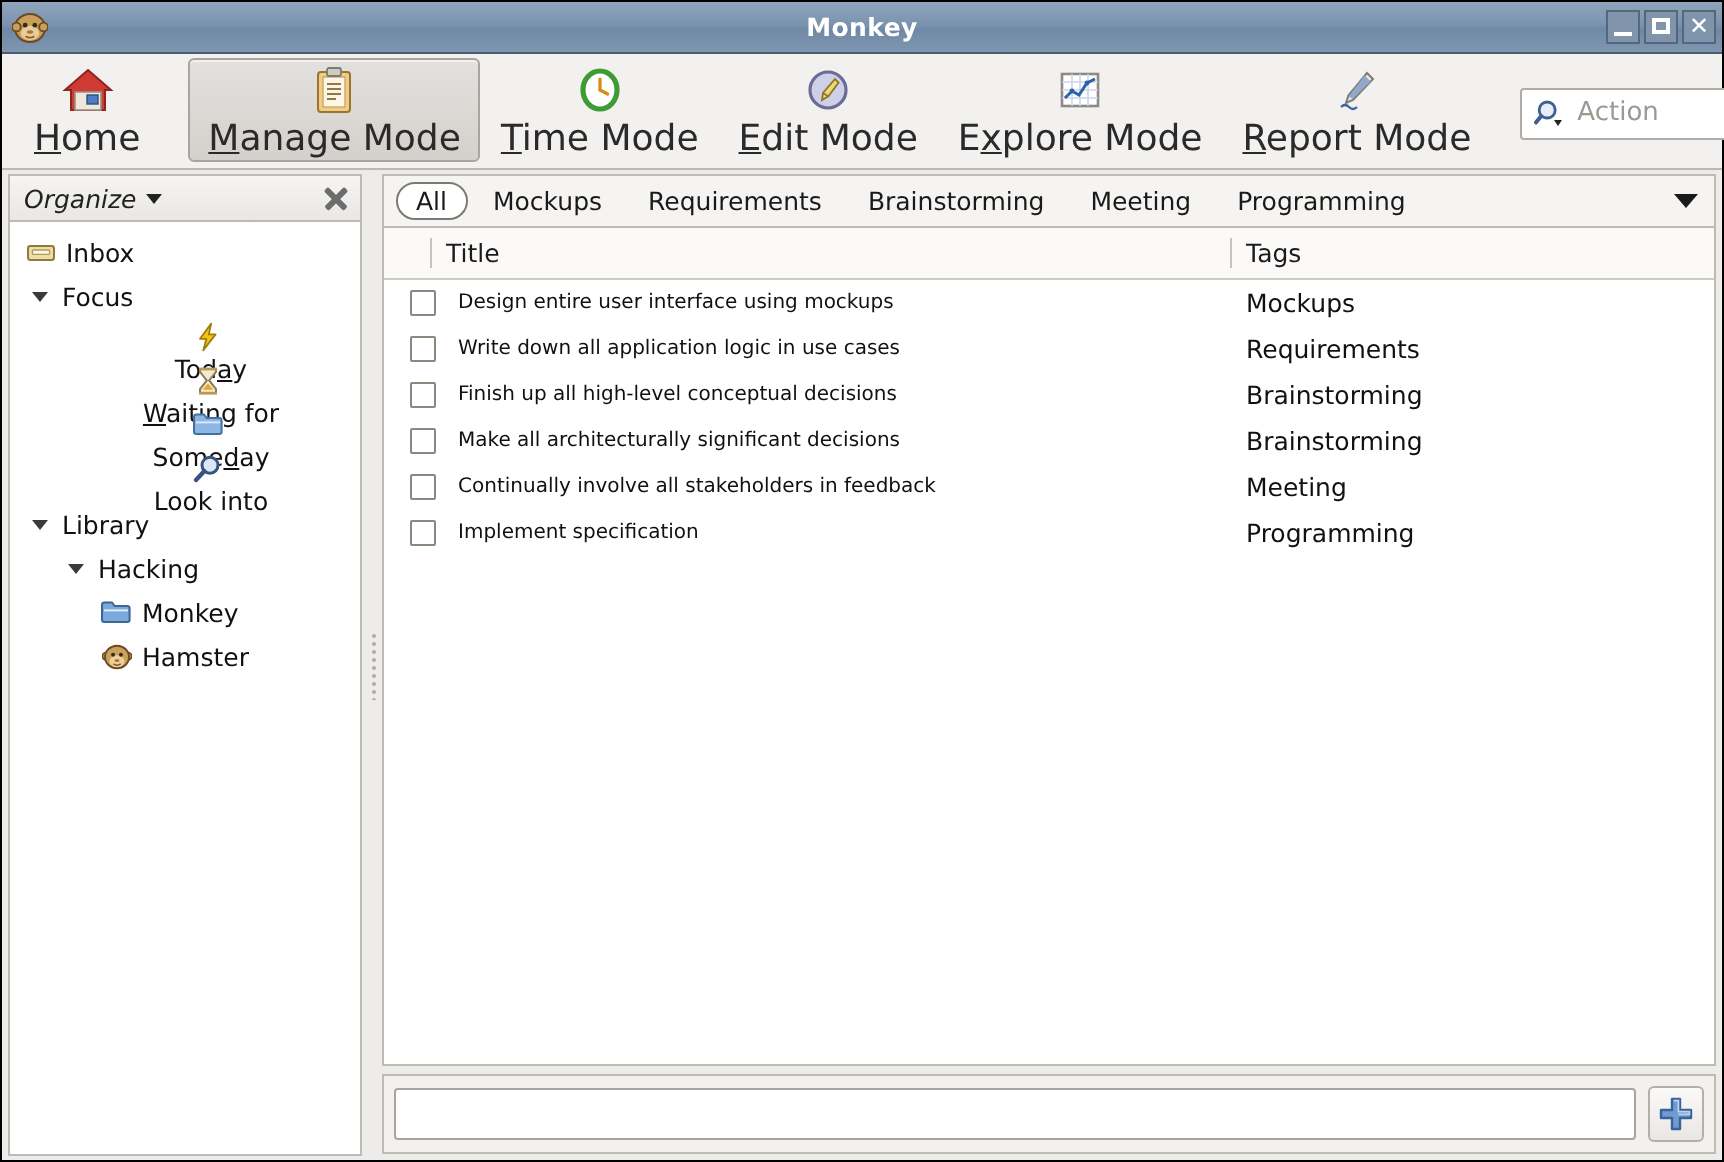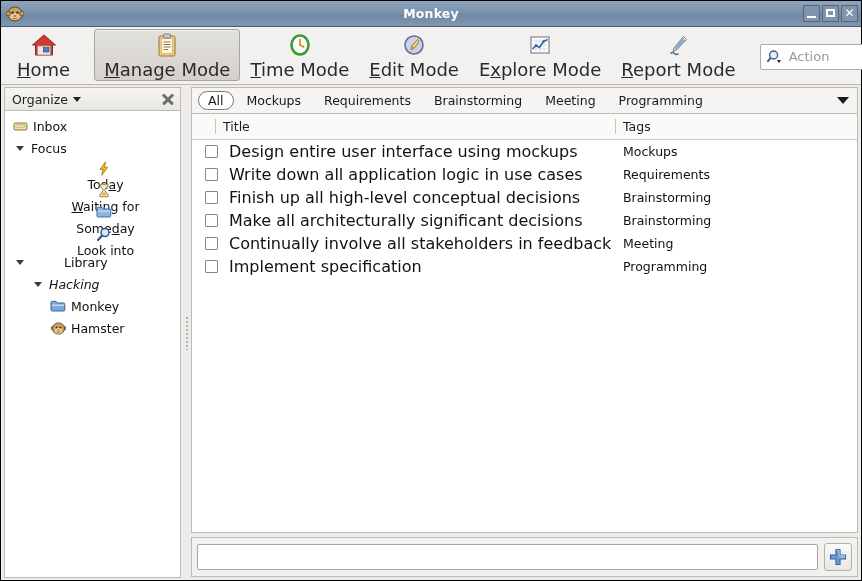--- a/index.html
+++ b/index.html
@@ -177,20 +177,21 @@
   }
   #organize-bar {
     height: 24px;
     flex: 0 0 24px;
     box-sizing: border-box;
     background: linear-gradient(to bottom,#f6f5f3,#e9e7e4);
     border: 1px solid #bfbbb4;
     display: flex;
     align-items: center;
     padding: 0 4px 0 7px;
+    font-style: italic;
   }
   #organize-label {
     font-size: 12.5px;
     color: #222;
   }
   .caret-down {
     width: 0; height: 0;
     border-left: 4px solid transparent;
     border-right: 4px solid transparent;
     border-top: 5px solid #222;
@@ -370,21 +371,21 @@
   }
   .checkbox {
     width: 13px; height: 13px;
     box-sizing: border-box;
     border: 1px solid #8c8880;
     background: #ffffff;
     border-radius: 1px;
   }
   .row .title-cell {
     width: 392px; flex: 0 0 392px;
-    font-size: 16px;
+    font-size: 10px;
     color: #111;
     white-space: nowrap;
     overflow: hidden;
     text-overflow: ellipsis;
     padding-left: 6px;
     box-sizing: border-box;
   }
   .row .tags-cell {
     flex: 1 1 auto;
     font-size: 12.5px;
@@ -627,28 +628,28 @@
         <div class="tree-row ind-2">
           <span class="tree-icon">
             <svg width="15" height="15" viewBox="0 0 15 15">
               <circle cx="9" cy="5.6" r="4" fill="#dbe7f6" stroke="#35547f" stroke-width="1.5"></circle>
               <line x1="6.1" y1="8.6" x2="2" y2="13" stroke="#35547f" stroke-width="2.2" stroke-linecap="round"></line>
             </svg>
           </span>
           <span class="tree-label">Look into</span>
         </div>
 
-        <div class="tree-row ind-1" style="margin-top:4px;gap:33px;">
+        <div class="tree-row ind-1" style="margin-top:4px;">
           <span class="twisty">
               <i></i>
             </span>
           <span class="tree-label" style="margin-left:4px;">Library</span>
         </div>
 
-        <div class="tree-row" style="padding-left:26px;font-style:italic;">
+        <div class="tree-row" style="padding-left:26px;">
           <span class="twisty">
               <i></i>
             </span>
           <span class="tree-label" style="margin-left:4px;">Hacking</span>
         </div>
 
 
         <div class="tree-row ind-3">
           <span class="tree-icon">
             <svg width="16" height="14" viewBox="0 0 16 14">

